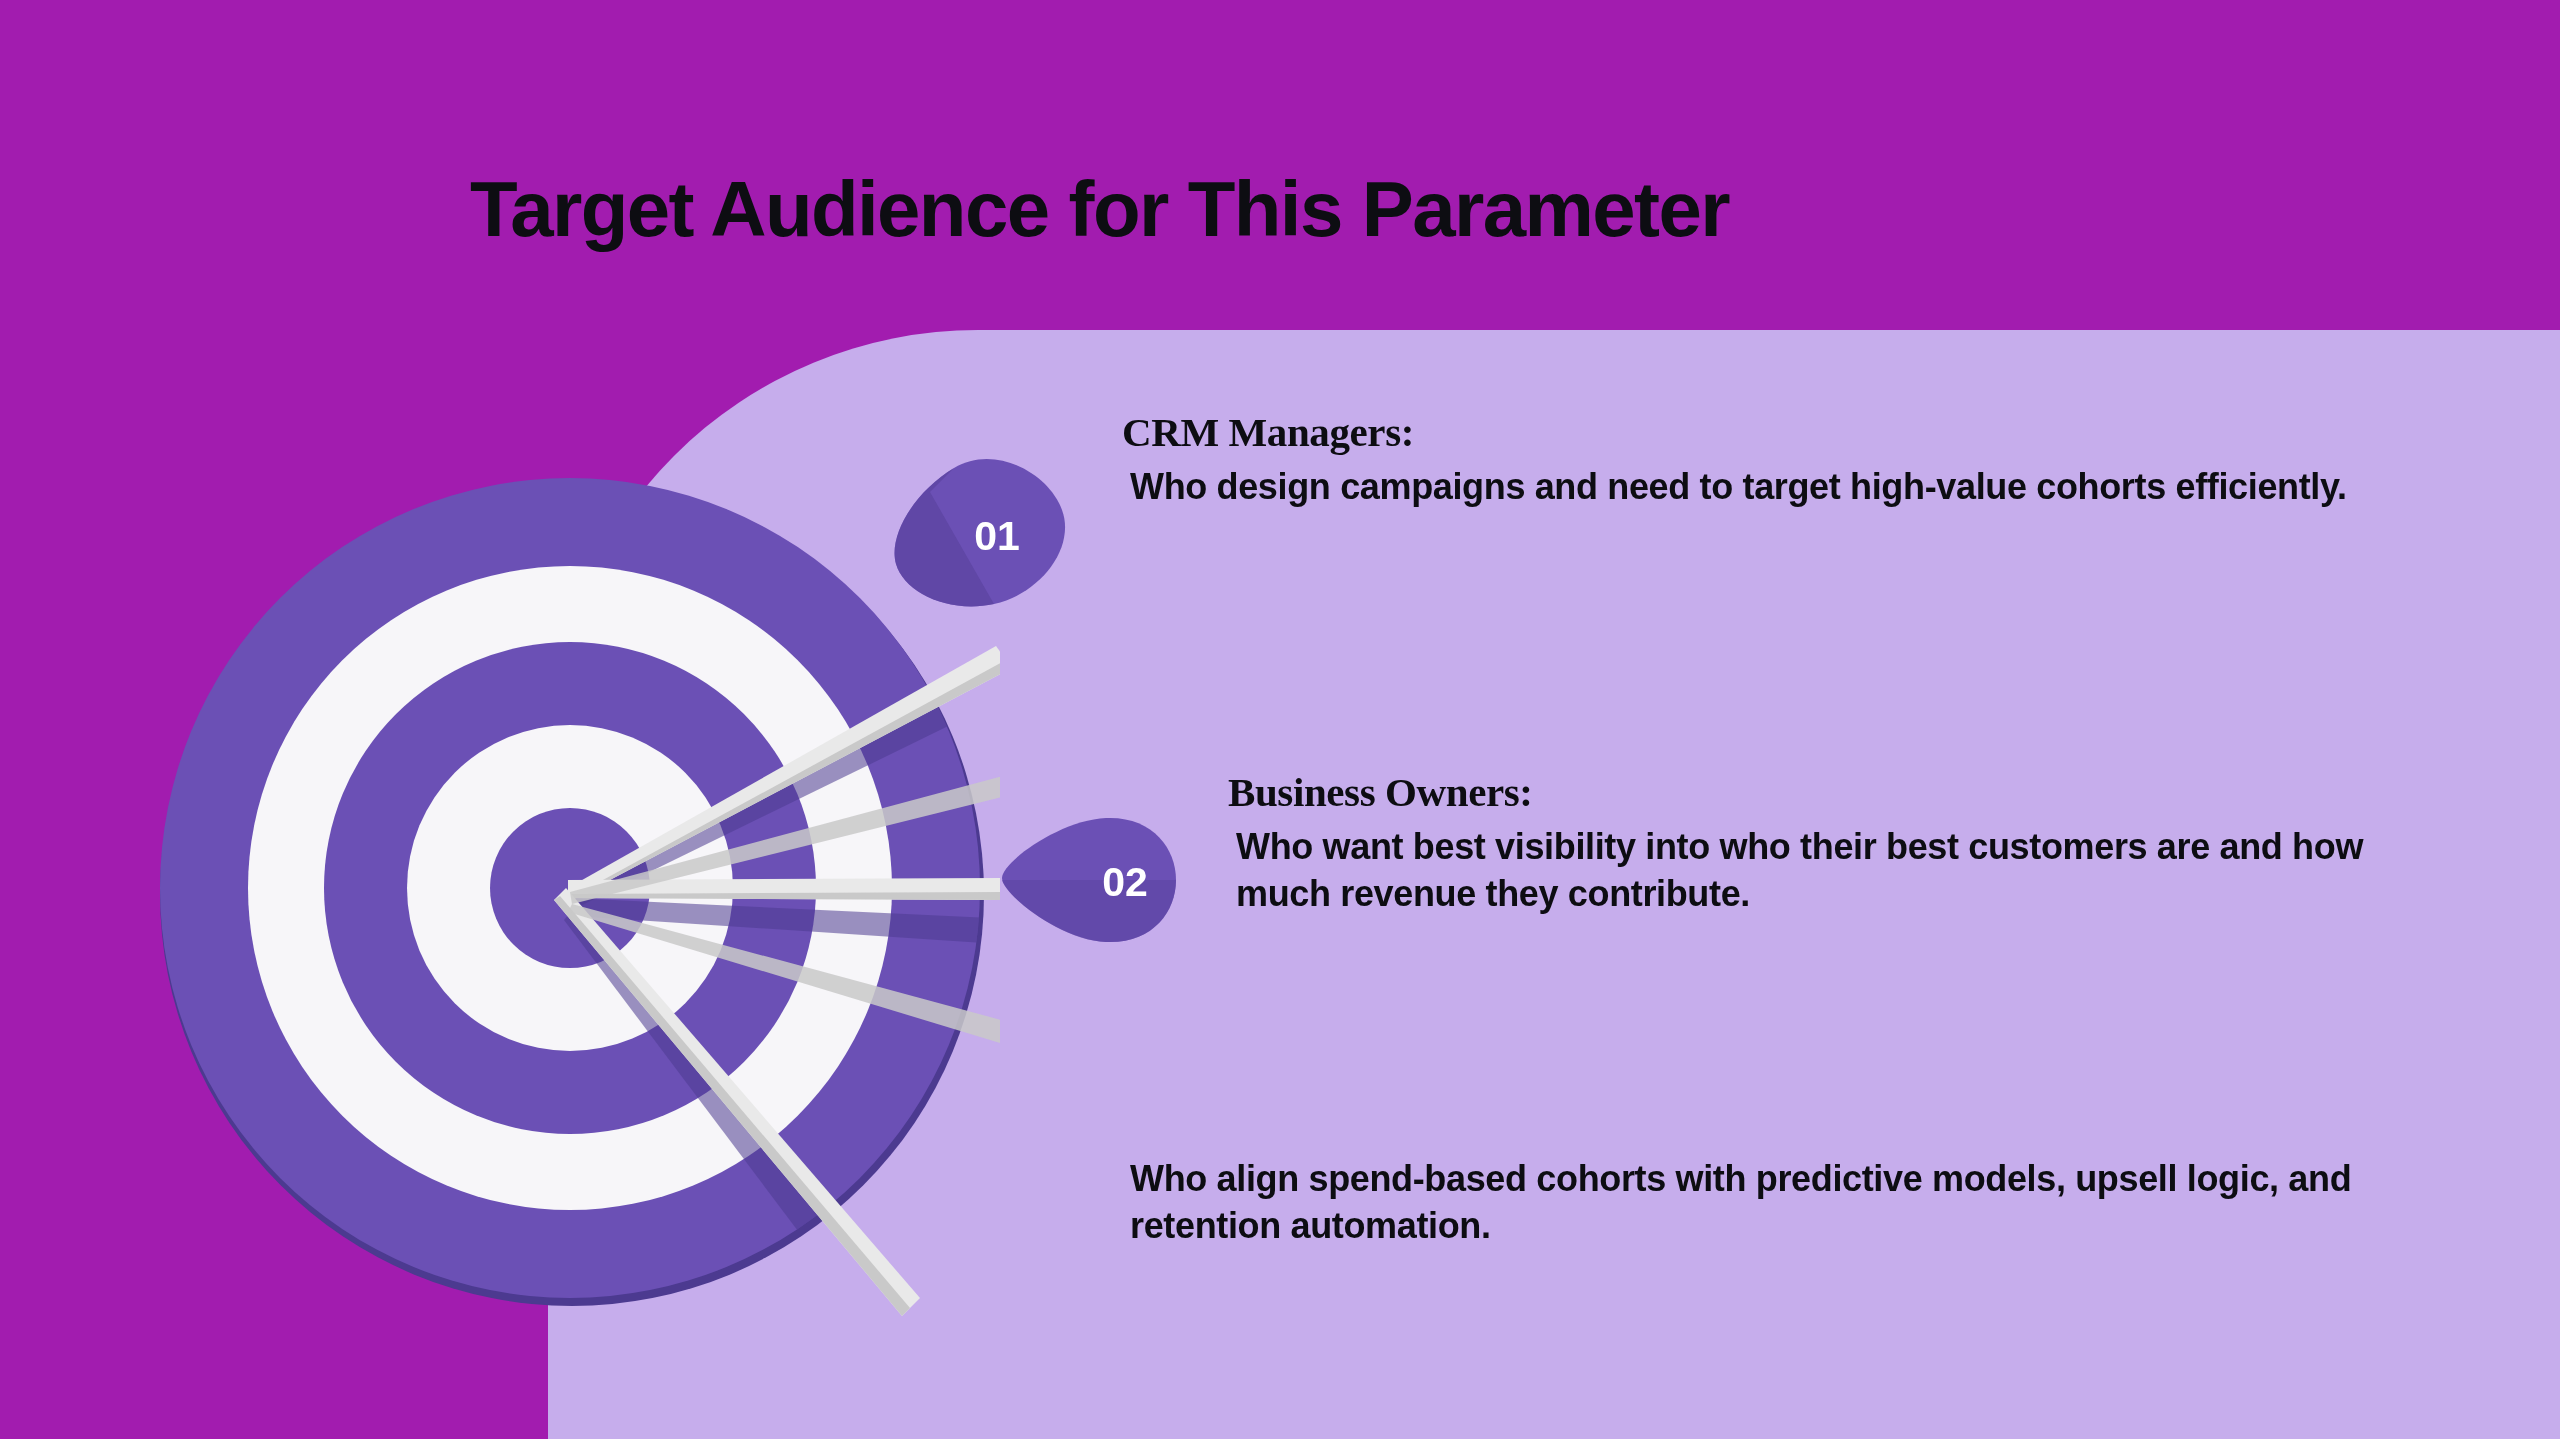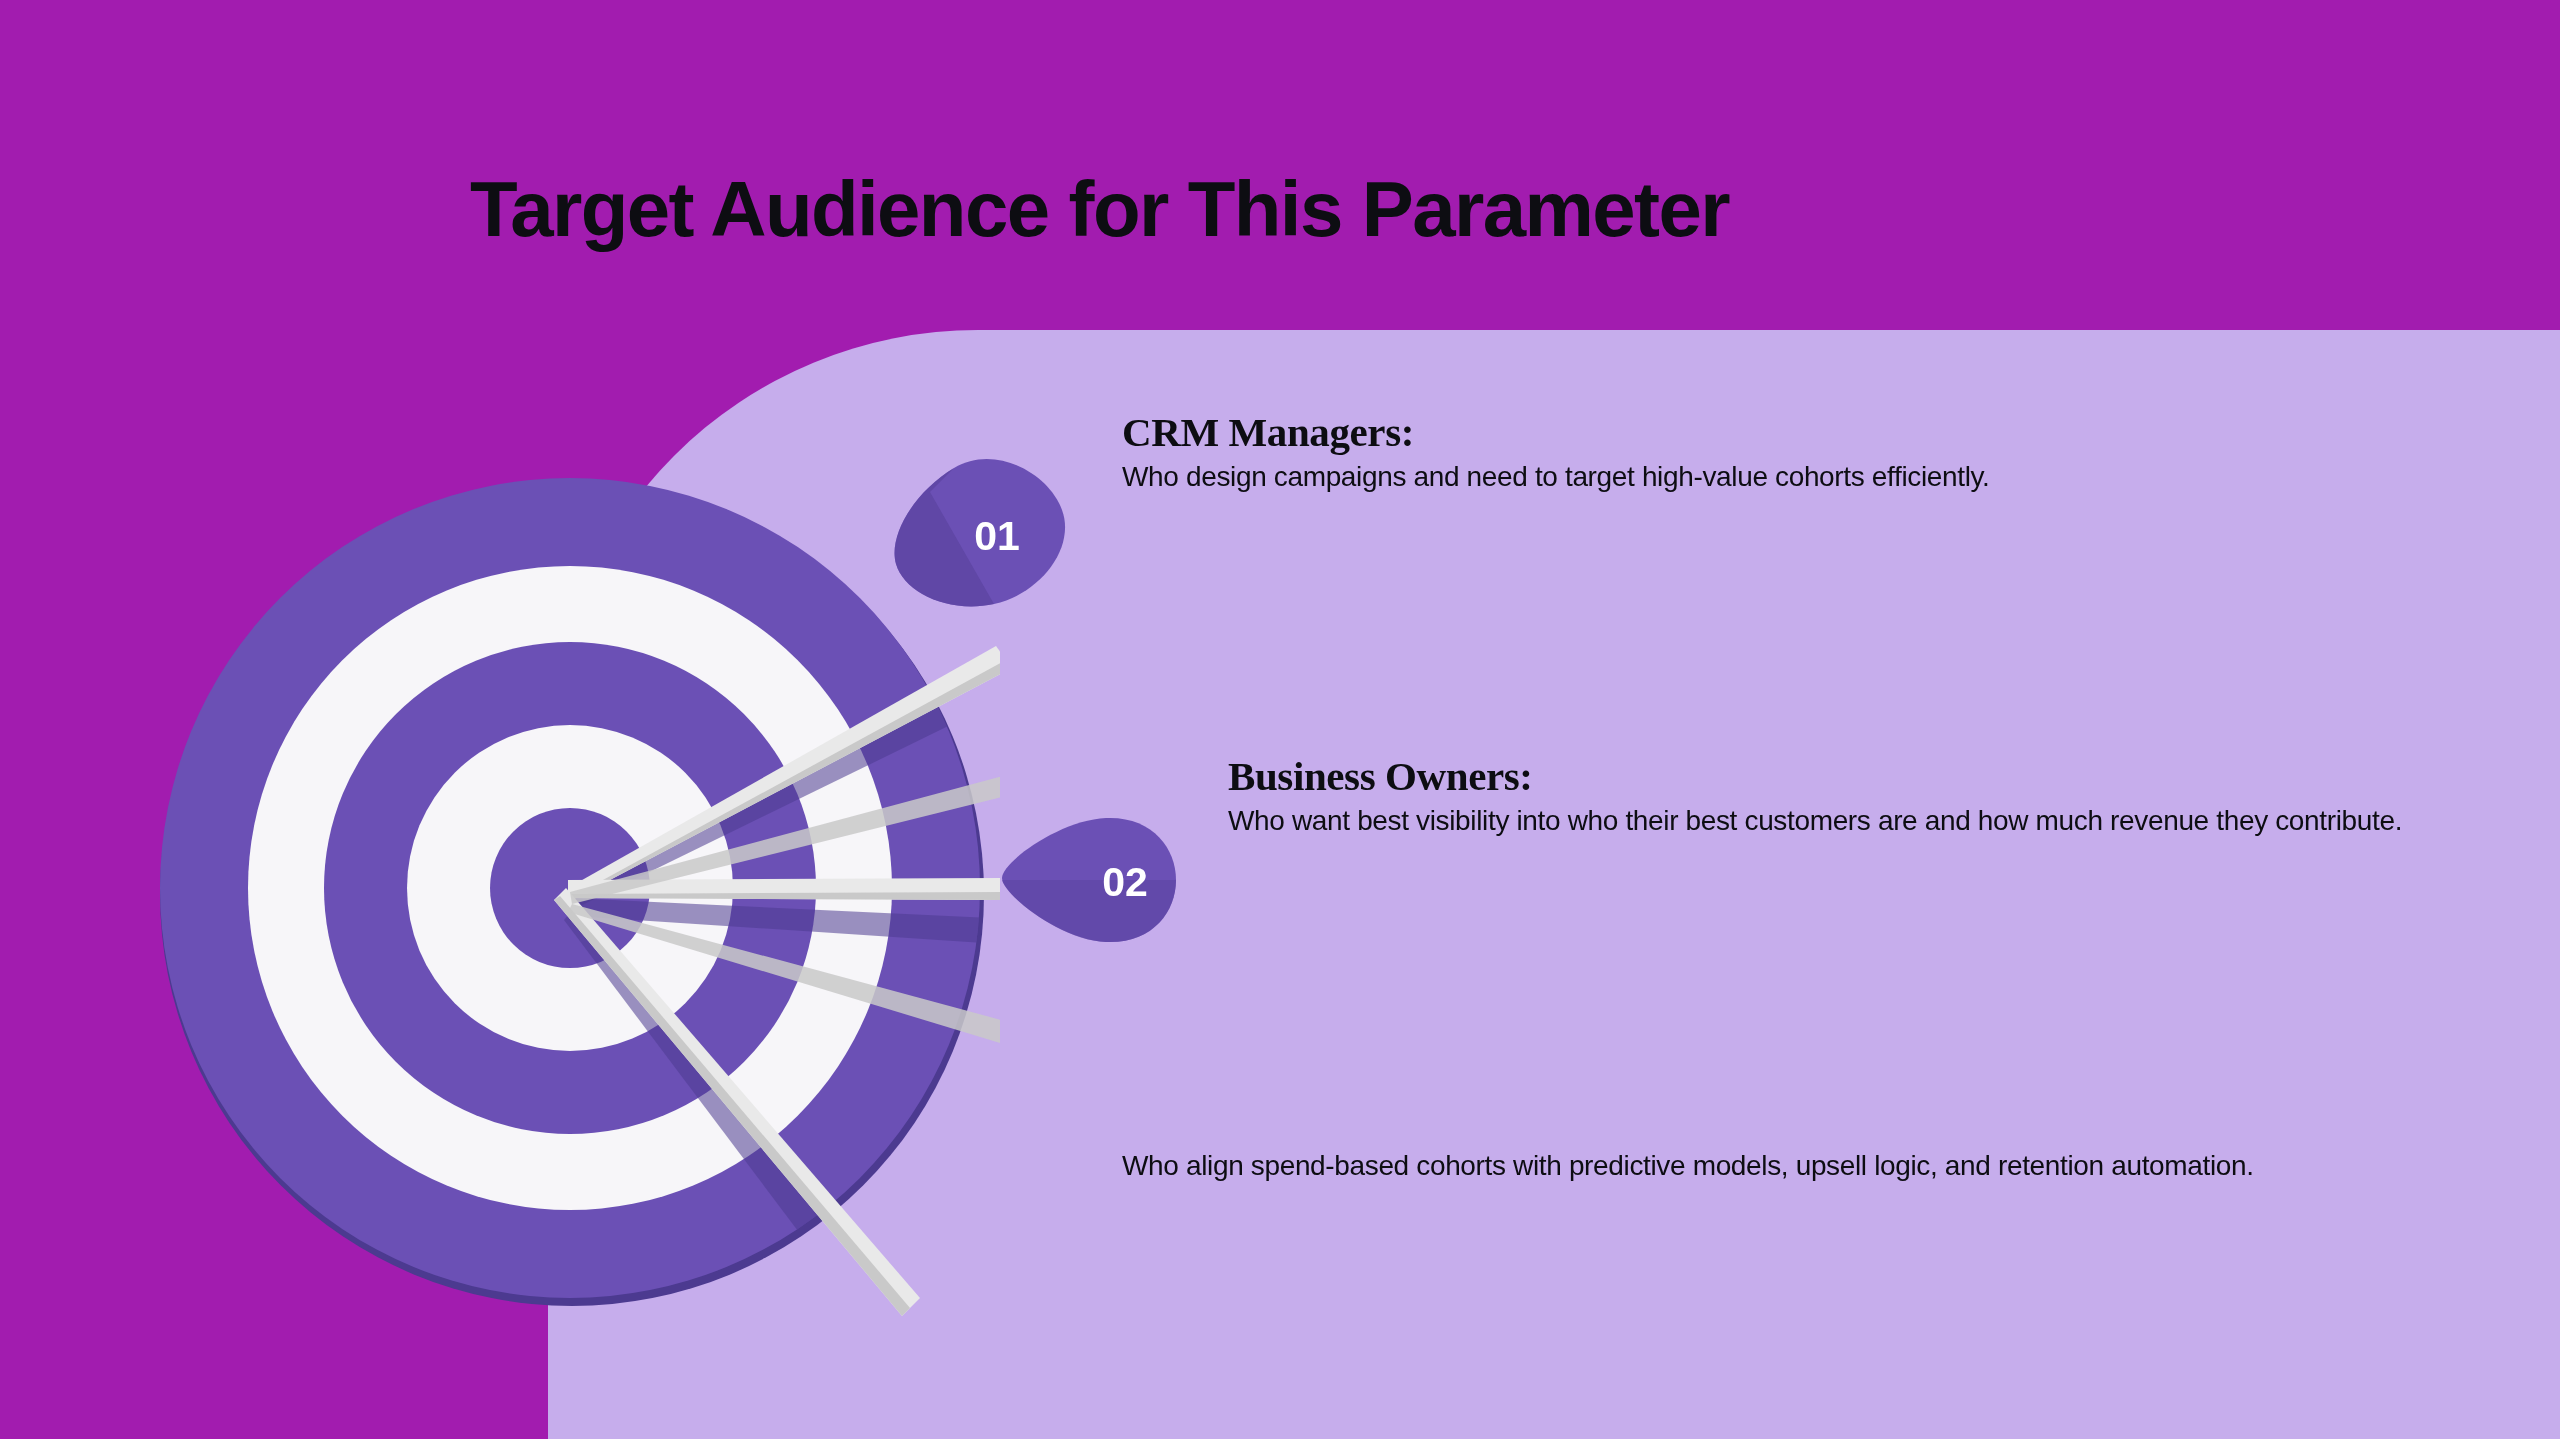--- a/index.html
+++ b/index.html
@@ -87,28 +87,28 @@
   }
   .block .heading {
     font-size: 41px;
     font-weight: 800;
     letter-spacing: -0.4px;
     line-height: 1.18;
     margin: 0 0 3px 0;
     font-family: Liberation Serif, serif;
   }
   .block .body {
-    font-size: 28px;
-    font-weight: 400;
+    font-size: 36px;
+    font-weight: 700;
     line-height: 1.30;
     letter-spacing: -0.35px;
-    margin: 0;
+    margin: 8px;
   }
   #block-1 { left: 1122px; top: 408px; width: 1340px; }
-  #block-2 { left: 1228px; top: 752px; width: 1180px; }
+  #block-2 { left: 1228px; top: 768px; width: 1180px; }
   #block-3 { left: 1122px; top: 1148px; width: 1330px; }
 </style>
 </head>
 <body>
 
 <div id="slide">
 
   <div class="bg-panel"></div>
 
   <h1 class="title">Target Audience for This Parameter</h1>

